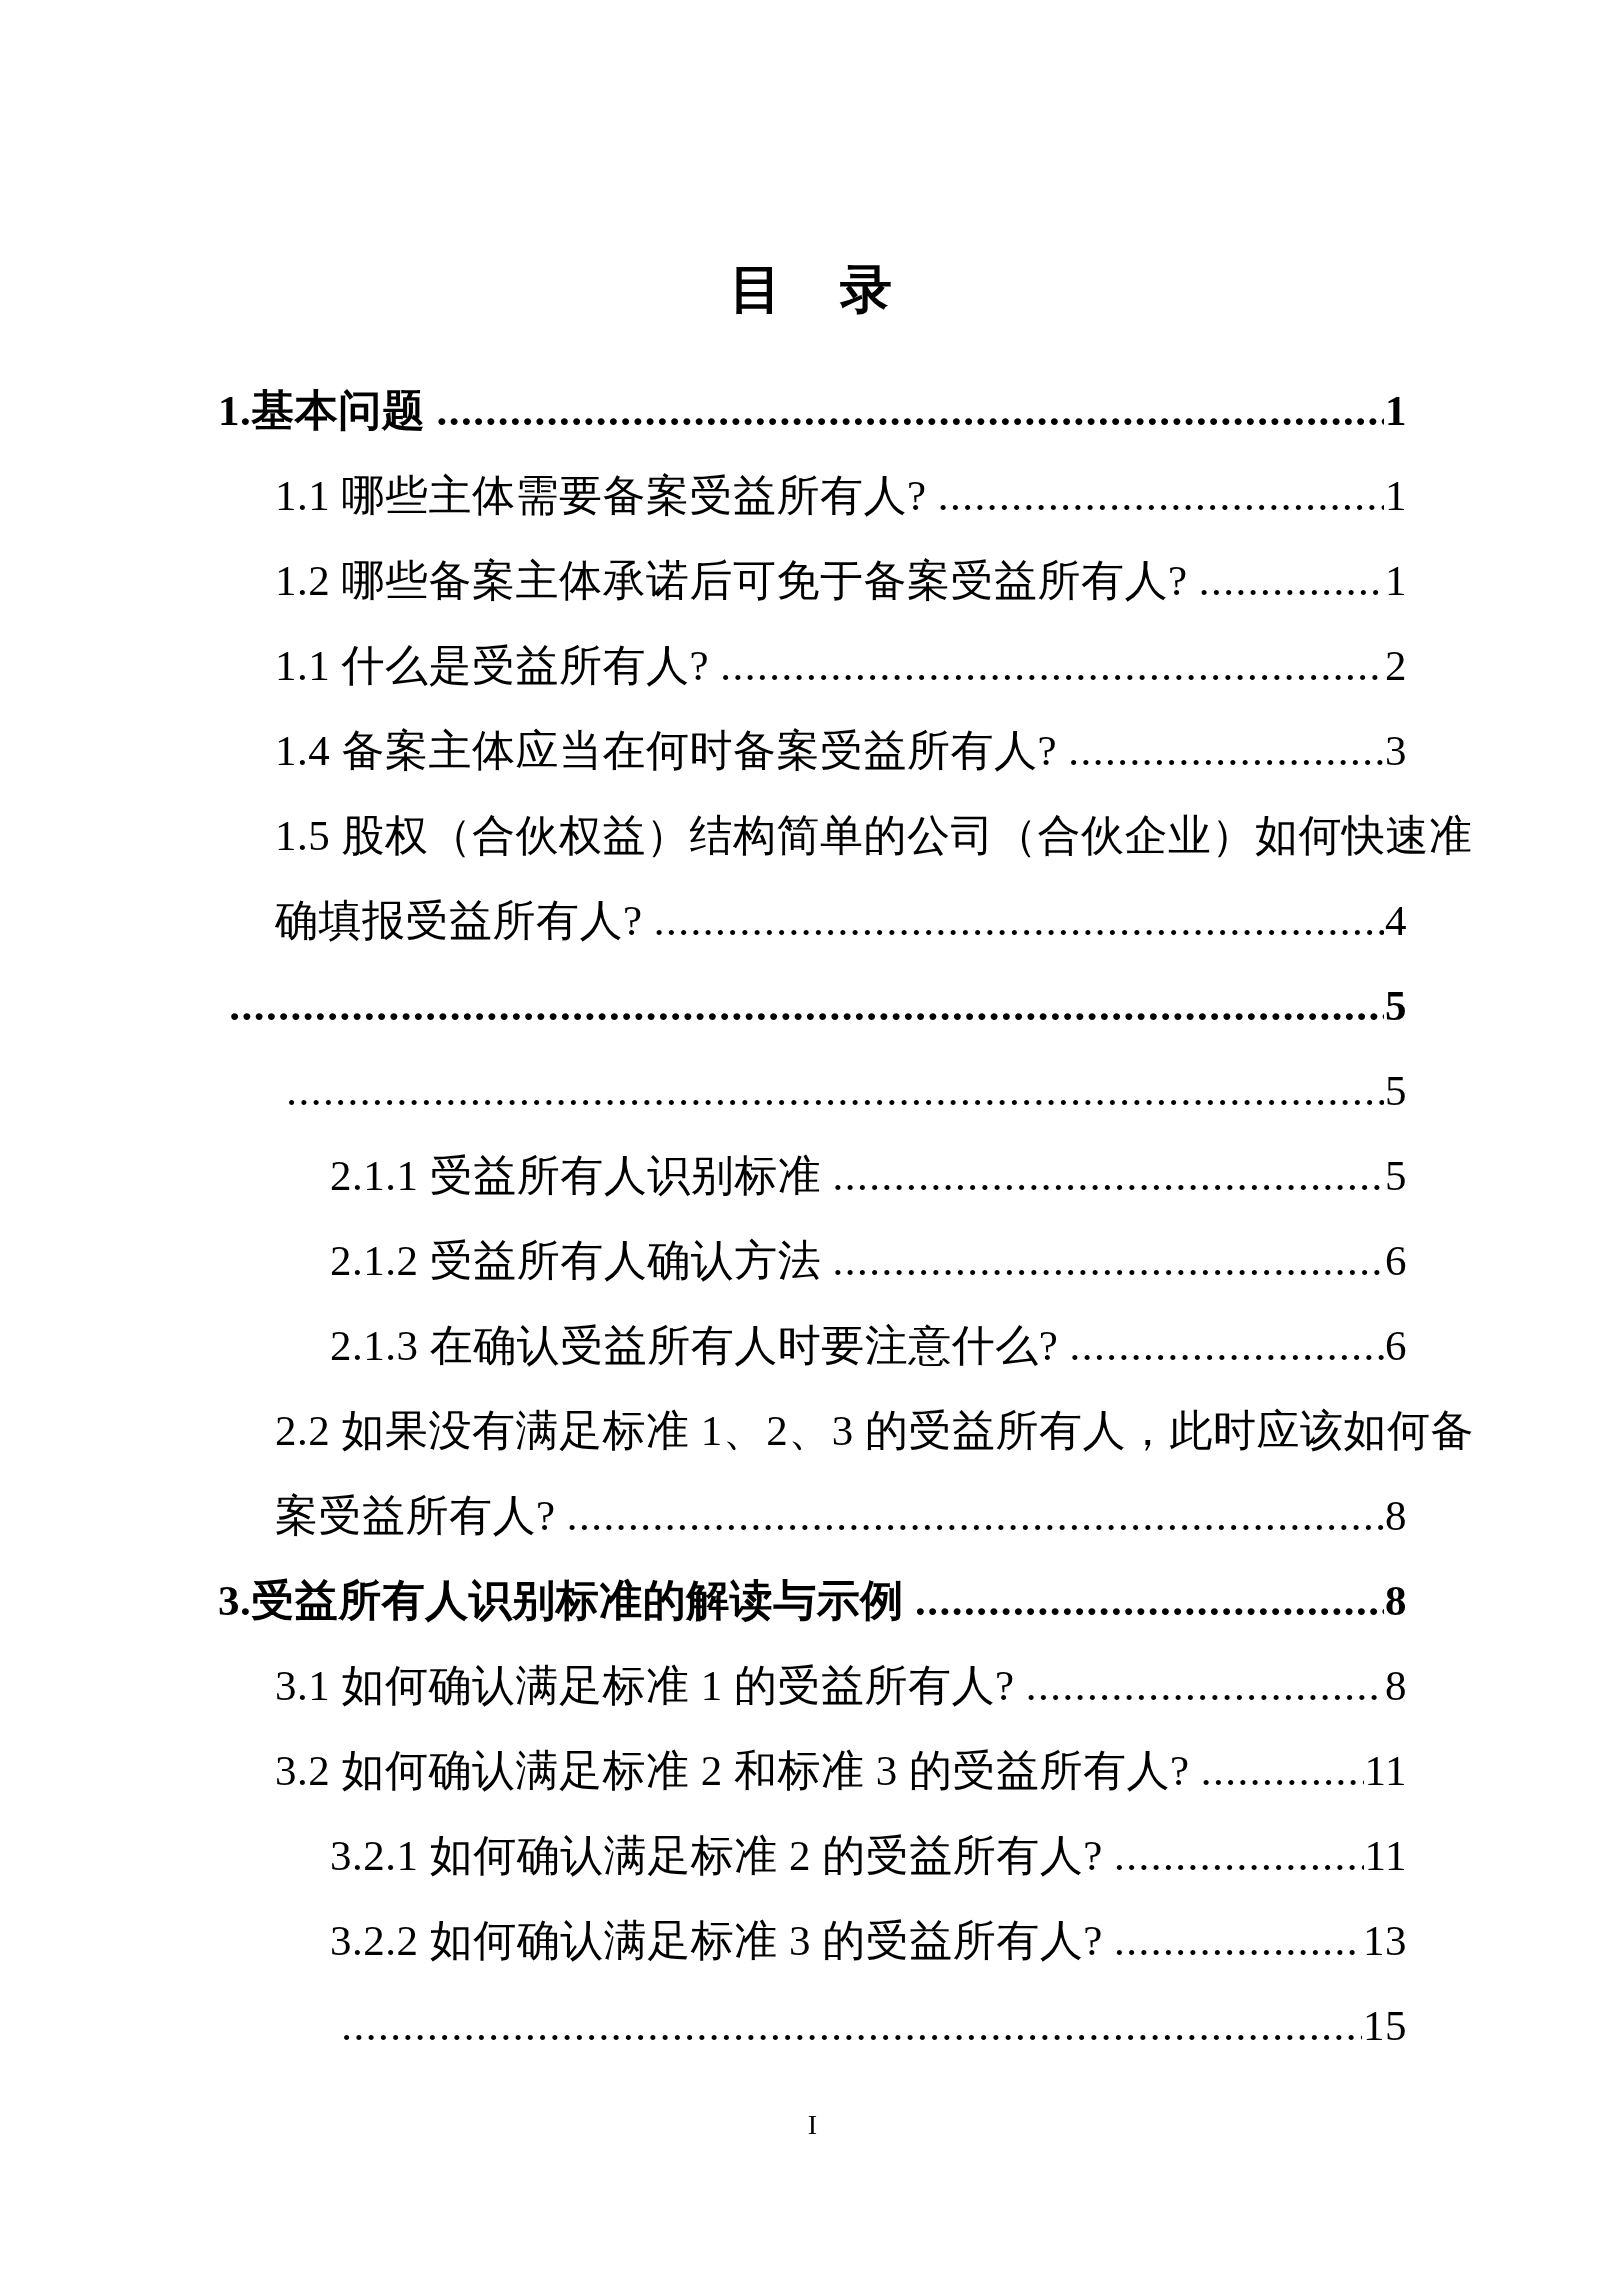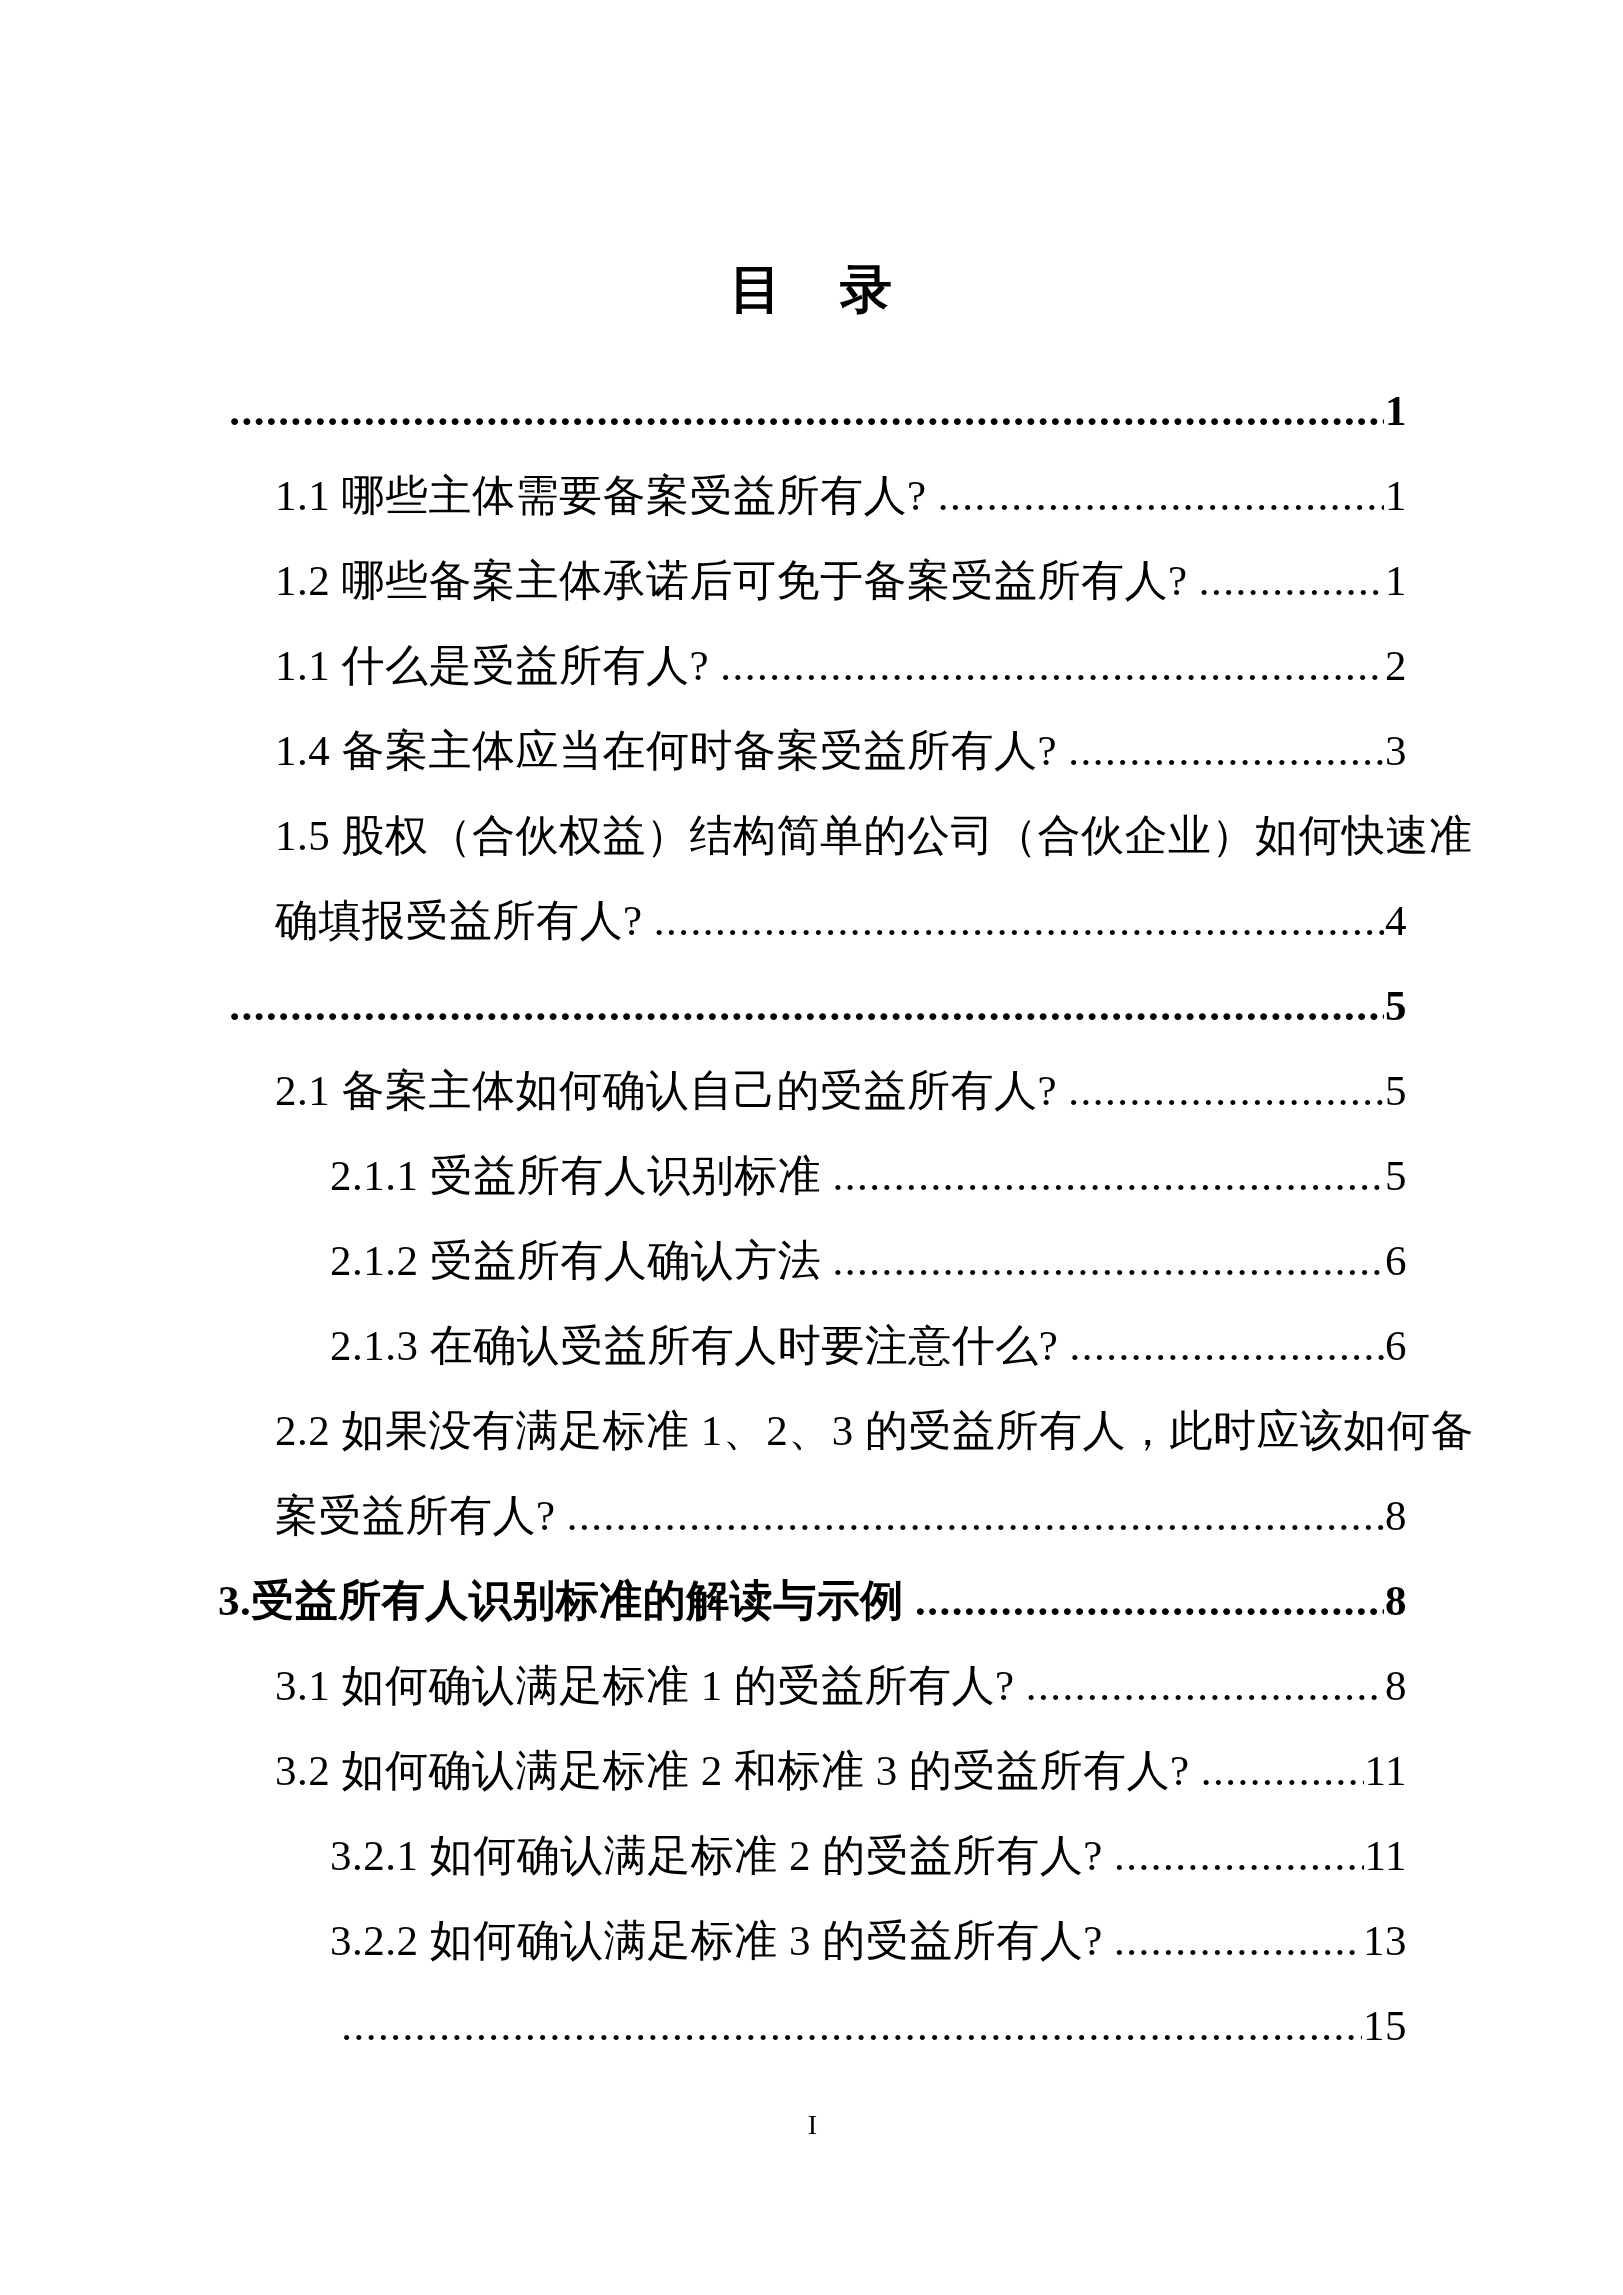--- a/index.html
+++ b/index.html
@@ -69,20 +69,21 @@
   }
 </style>
 </head>
 <body>
 
 <main class="sheet">
   <h1 class="doc-title">目　录</h1>
 
   <section class="toc" id="toc-list">
   <div class="row l1 bold">
+    <span class="label">1.基本问题</span>
     <span class="leader"></span>
     <span class="pagenum">1</span>
   </div>
 
   <div class="row l2">
     <span class="label">1.1 哪些主体需要备案受益所有人?</span>
     <span class="leader"></span>
     <span class="pagenum">1</span>
   </div>
 
@@ -115,21 +116,20 @@
     <span class="leader"></span>
     <span class="pagenum">4</span>
   </div>
 
   <div class="row l1 bold">
     <span class="leader"></span>
     <span class="pagenum">5</span>
   </div>
 
   <div class="row l2">
-    <span class="label">2.1 备案主体如何确认自己的受益所有人?</span>
     <span class="leader"></span>
     <span class="pagenum">5</span>
   </div>
 
   <div class="row l3">
     <span class="label">2.1.1 受益所有人识别标准</span>
     <span class="leader"></span>
     <span class="pagenum">5</span>
   </div>
 

